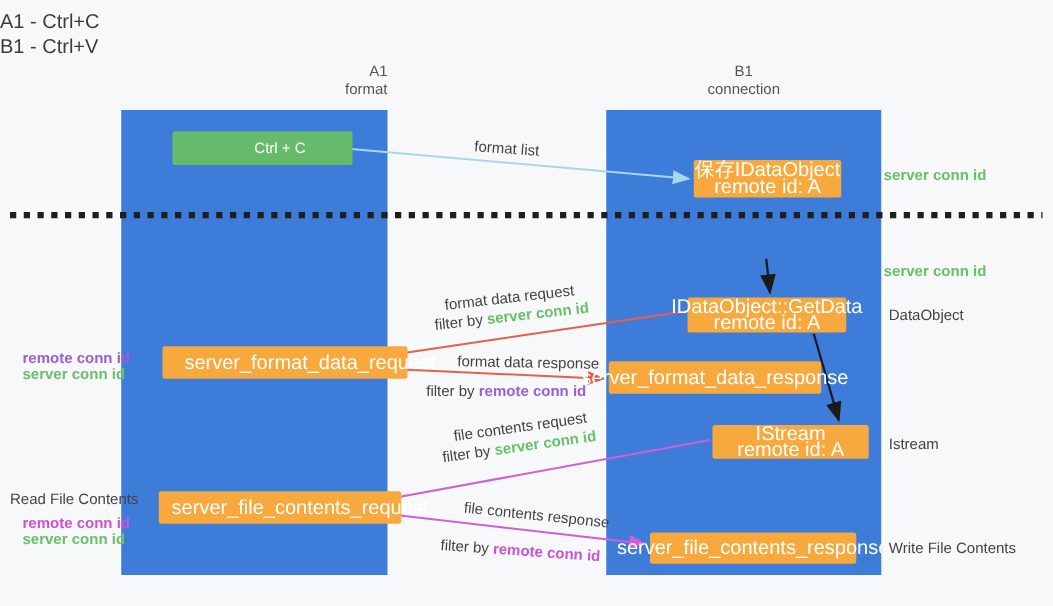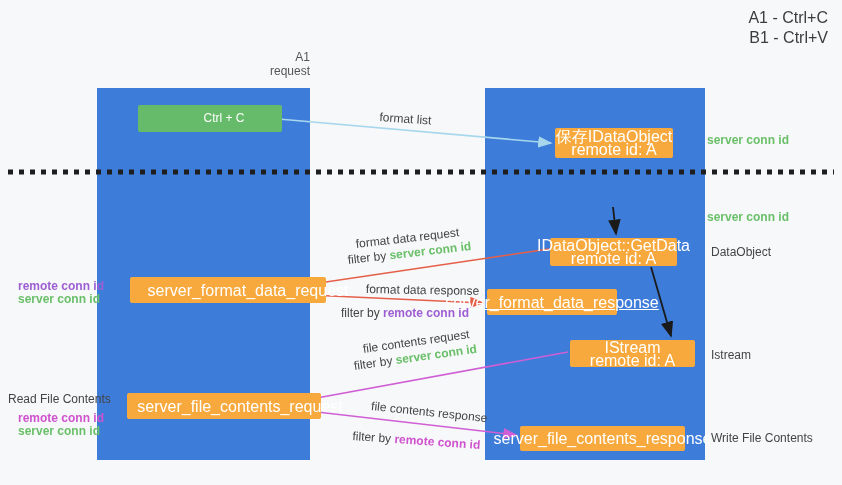--- a/index.html
+++ b/index.html
@@ -9,21 +9,21 @@
   }
   .canvas{
     position:relative;
     width:842px;height:485px;
     background:#f7f8f9;
     overflow:hidden;
     font-size:12px;color:#444;
   }
   .title{
     position:absolute;left:0;top:8px;width:828px;
-    text-align:right;font-size:16px;line-height:20px;color:#3c3c3c;
+    text-align:left;font-size:16px;line-height:20px;color:#3c3c3c;
   }
   .lane-header{
     position:absolute;top:50px;text-align:center;
     font-size:12px;line-height:14px;color:#555;
   }
   .lane-header.left{left:97px;width:213px;text-align:right;}
   .lane-header.right{left:485px;width:220px;}
   .lane{
     position:absolute;top:88px;height:372px;
     background:#3e7cda;
@@ -44,38 +44,42 @@
   .green-b{color:#6abf69;font-weight:bold;}
   .purple-b{color:#9d5fd3;font-weight:bold;}
   .magenta-b{color:#cf52cf;font-weight:bold;}
   .rot{transform-origin:left top;}
   
   .n-ctrlc{left:138px;top:105px;width:116px;height:27px;}
   .n-save{left:555px;top:128px;width:118px;height:30px;}
   .n-ctrlv{left:555px;top:180px;width:117px;height:26px;}
   .n-getdata{left:550px;top:238px;width:127px;height:28px;}
   .n-freq{left:130px;top:277px;width:156px;height:26px;font-size:11px;padding-left:40px;}
-  .n-fres{left:487px;top:289px;width:130px;height:26px;font-size:11px;text-decoration:underline;}
+  .n-fres{left:487px;top:289px;width:170px;height:26px;font-size:11px;}
   .n-istream{left:570px;top:340px;width:125px;height:27px;}
   .n-creq{left:127px;top:393px;width:162px;height:26px;font-size:11px;padding-left:32px;}
   .n-cres{left:520px;top:426px;width:165px;height:25px;font-size:11px;text-align:center;}
 </style>
 </head>
 <body>
 
 <div class="canvas">
 
   <div class="title">
     <div>A1 - Ctrl+C</div>
     <div>B1 - Ctrl+V</div>
   </div>
 
   <div class="lane-header left">
     <div>A1</div>
-    <div>request</div>
+    <div>format</div>
+  </div>
+  <div class="lane-header right">
+    <div>B1</div>
+    <div>connection</div>
   </div>
 
   <div class="lane left"></div>
   <div class="lane right"></div>
 
   <svg class="arrows" width="842" height="485" viewBox="0 0 842 485">
     <defs>
       <marker id="ah-blue" markerWidth="9" markerHeight="7" refX="8" refY="3.5" orient="auto">
         <path d="M0,0 L9,3.5 L0,7 z" fill="#a7d7ec"></path>
       </marker>

